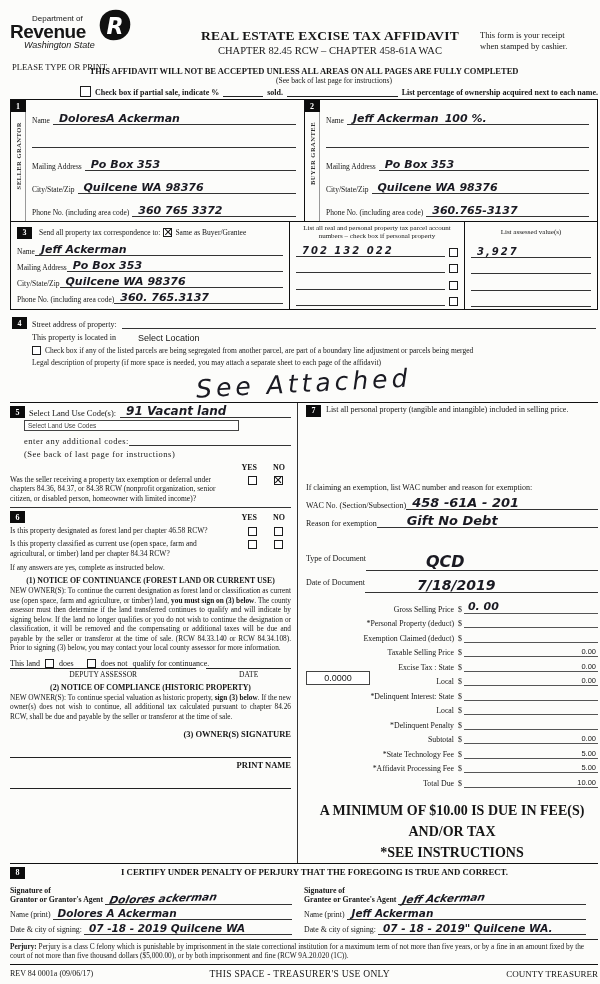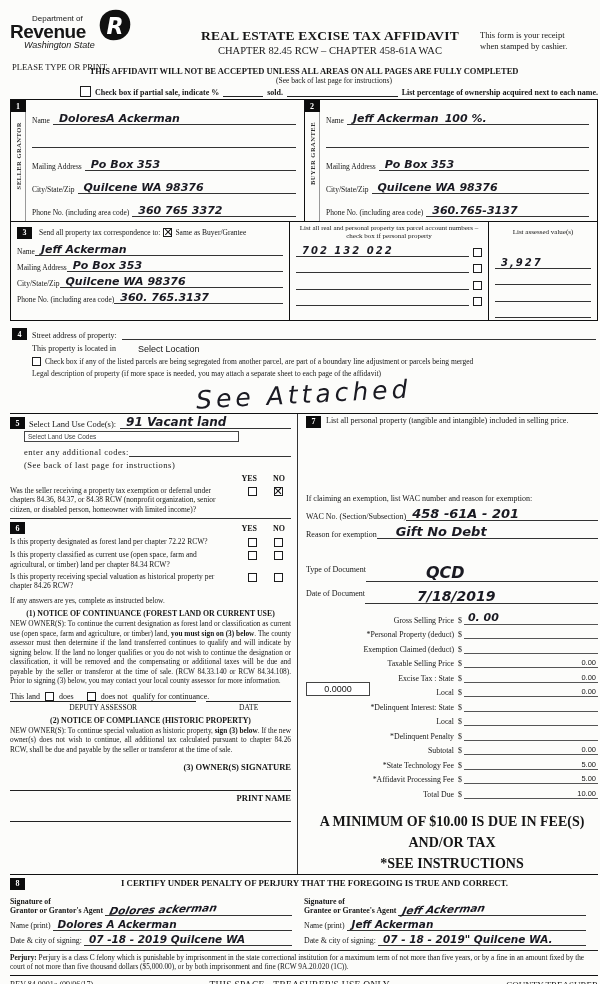--- a/index.html
+++ b/index.html
@@ -38,21 +38,21 @@
   .vlabel{writing-mode:vertical-rl;transform:rotate(180deg);font-size:6.5px;font-weight:bold;letter-spacing:.5px;margin-top:10px;color:#333}
   .fields{flex:1;padding:2px 8px 4px 6px}
   .frow{display:flex;align-items:flex-end;font-size:7.5px;min-height:23px}
   .frow .lab{white-space:nowrap;padding-right:3px}
   .wline{flex:1;border-bottom:1px solid #333;min-height:12px;display:flex;align-items:flex-end}
   .wline .hw{font-size:11px;margin-left:6px;line-height:1}
   .pct{font-size:11px;margin-left:22px;margin-right:18px}
   
   .boxB{display:flex;border:1.5px solid #111;font-size:7.5px}
   .b3a{width:278px;padding:3px 6px;position:relative}
-  .b3b{width:200px;border-left:1.5px solid #111;border-right:1.5px solid #111;padding:2px 6px}
+  .b3b{width:176px;border-left:1.5px solid #111;border-right:1.5px solid #111;padding:2px 6px}
   .b3c{flex:1;padding:2px 6px}
   .b3row{display:flex;align-items:flex-end;min-height:16px}
   .cbrow{display:flex;align-items:center;gap:3px;min-height:15px}
   .colhead{text-align:center;font-size:7px;line-height:1.15}
   .prow{display:flex;align-items:flex-end;gap:4px;min-height:16.5px}
   .prow .wline{min-height:11px}
   .prow .hw{font-size:10px;letter-spacing:2px}
   
   .sec4{padding:4px 2px;font-size:8px}
   .s4row{display:flex;align-items:flex-end;gap:5px;min-height:15px}
@@ -279,21 +279,21 @@
           <span class="wline"></span>
           <span class="cb"></span>
         </div>
       <div class="prow">
           <span class="wline"></span>
           <span class="cb"></span>
         </div>
     </div>
     <div class="b3c">
       <div class="colhead" style="margin-top:4px">List assessed value(s)</div>
-      <div class="prow" style="margin-top:16px">
+      <div class="prow" style="margin-top:5px">
           <span class="wline">
             <span class="hw">3,927</span>
           </span>
         </div>
       <div class="prow">
           <span class="wline"></span>
         </div>
       <div class="prow">
           <span class="wline"></span>
         </div>
@@ -351,39 +351,30 @@
       </div>
 
       <div class="s6head">
         <span class="numbox">6</span>
         <span class="yn" style="flex:1">
             <span>YES</span>
             <span>NO</span>
           </span>
       </div>
       <div class="qrow">
-        <span class="qtxt">Is this property designated as forest land per chapter 72.22 RCW?</span>
+        <span class="qtxt">Is this property designated as forest land per chapter 46.58 RCW?</span>
         <span class="qcb">
             <span class="cb"></span>
           </span>
         <span class="qcb">
             <span class="cb"></span>
           </span>
       </div>
       <div class="qrow">
         <span class="qtxt">Is this property classified as current use (open space, farm and agricultural, or timber) land per chapter 84.34 RCW?</span>
-        <span class="qcb">
-            <span class="cb"></span>
-          </span>
-        <span class="qcb">
-            <span class="cb"></span>
-          </span>
-      </div>
-      <div class="qrow">
-        <span class="qtxt">Is this property receiving special valuation as historical property per chapter 84.26 RCW?</span>
         <span class="qcb">
             <span class="cb"></span>
           </span>
         <span class="qcb">
             <span class="cb"></span>
           </span>
       </div>
       <div class="notice-b" style="margin-top:5px">If any answers are yes, complete as instructed below.</div>
       <div class="notice-t">(1)  NOTICE OF CONTINUANCE  (FOREST LAND OR CURRENT USE)</div>
       <div class="notice-b"><span>NEW OWNER(S): To continue the current designation as forest land or classification as current use (open space, farm and agriculture, or timber) land, </span><span class="b">you must sign on (3) below</span><span>. The county assessor must then determine if the land transferred continues to qualify and will indicate by signing below. If the land no longer qualifies or you do not wish to continue the designation or classification, it will be removed and the compensating or additional taxes will be due and payable by the seller or transferor at the time of sale. (RCW 84.33.140 or RCW 84.34.108). Prior to signing (3) below, you may contact your local county assessor for more information.</span></div>
@@ -415,21 +406,21 @@
       <div class="claim">If claiming an exemption, list WAC number and reason for exemption:</div>
       <div class="exrow">
         <span>WAC No. (Section/Subsection)</span>
         <span class="wline">
             <span class="hw">458 -61A - 201</span>
           </span>
       </div>
       <div class="exrow">
         <span>Reason for exemption</span>
         <span class="wline">
-            <span class="hw" style="margin-left:19px">Gift    No Debt</span>
+            <span class="hw" style="margin-left:30px">Gift    No Debt</span>
           </span>
       </div>
       <div class="docrow" style="margin-top:26px">
         <span>Type of Document</span>
         <span class="wline">
             <span class="hw" style="font-size:16px;margin-left:60px">QCD</span>
           </span>
       </div>
       <div class="docrow">
         <span>Date of Document</span>

